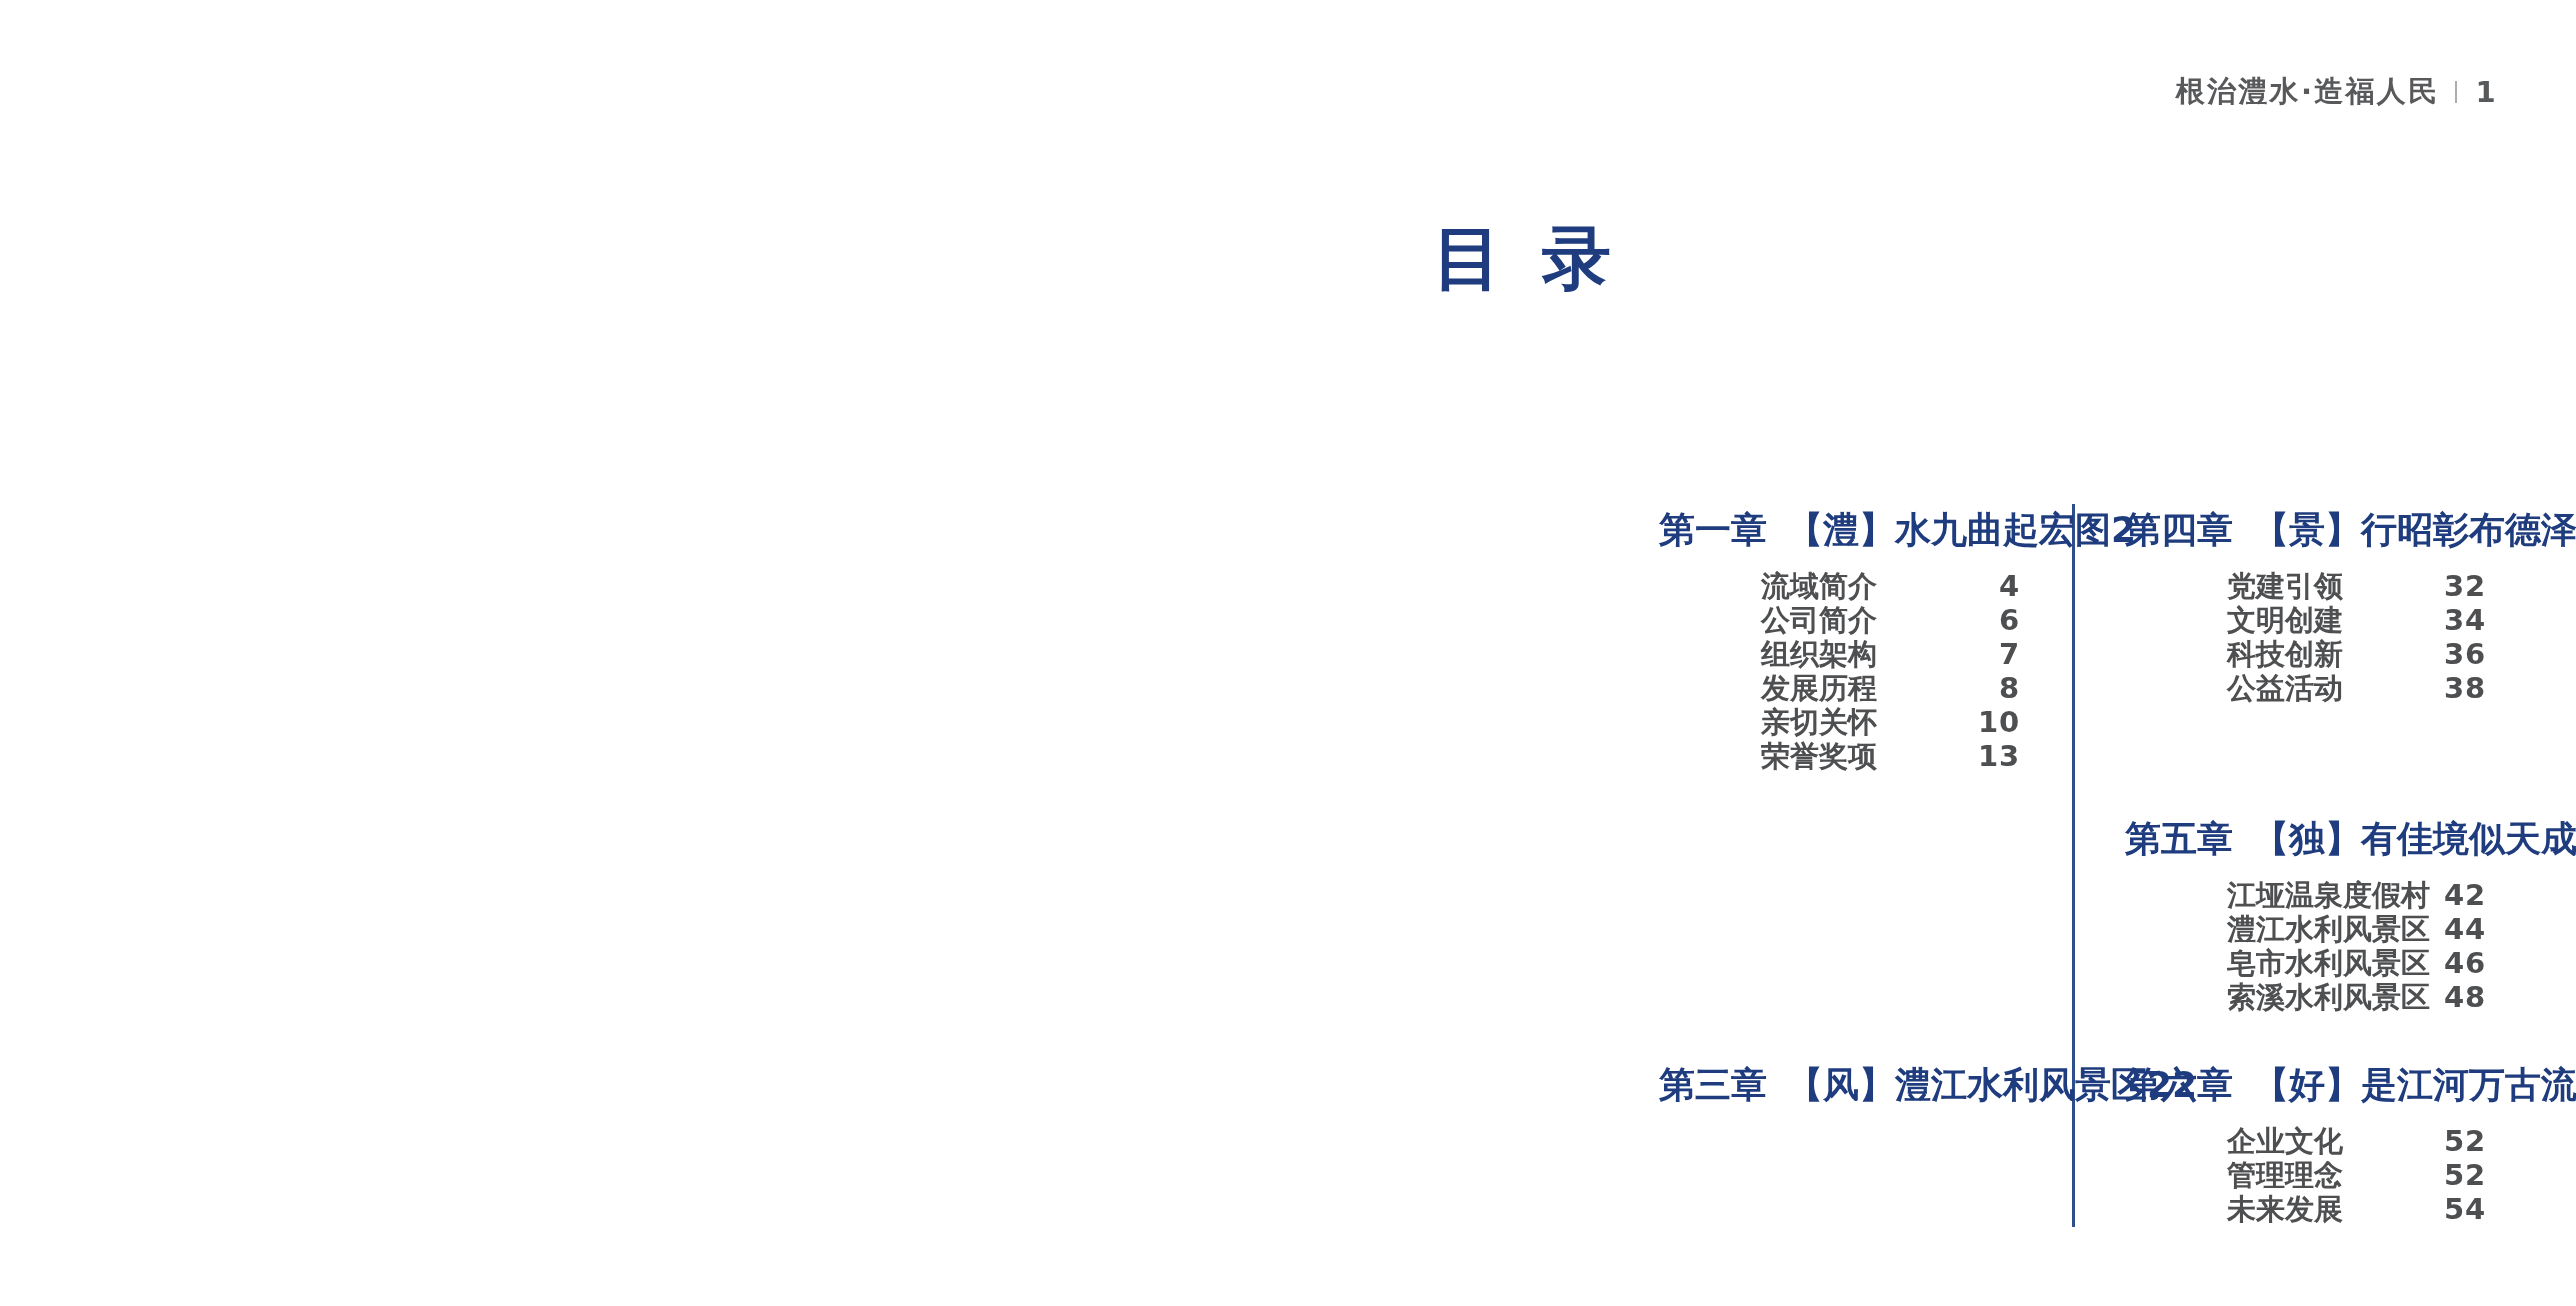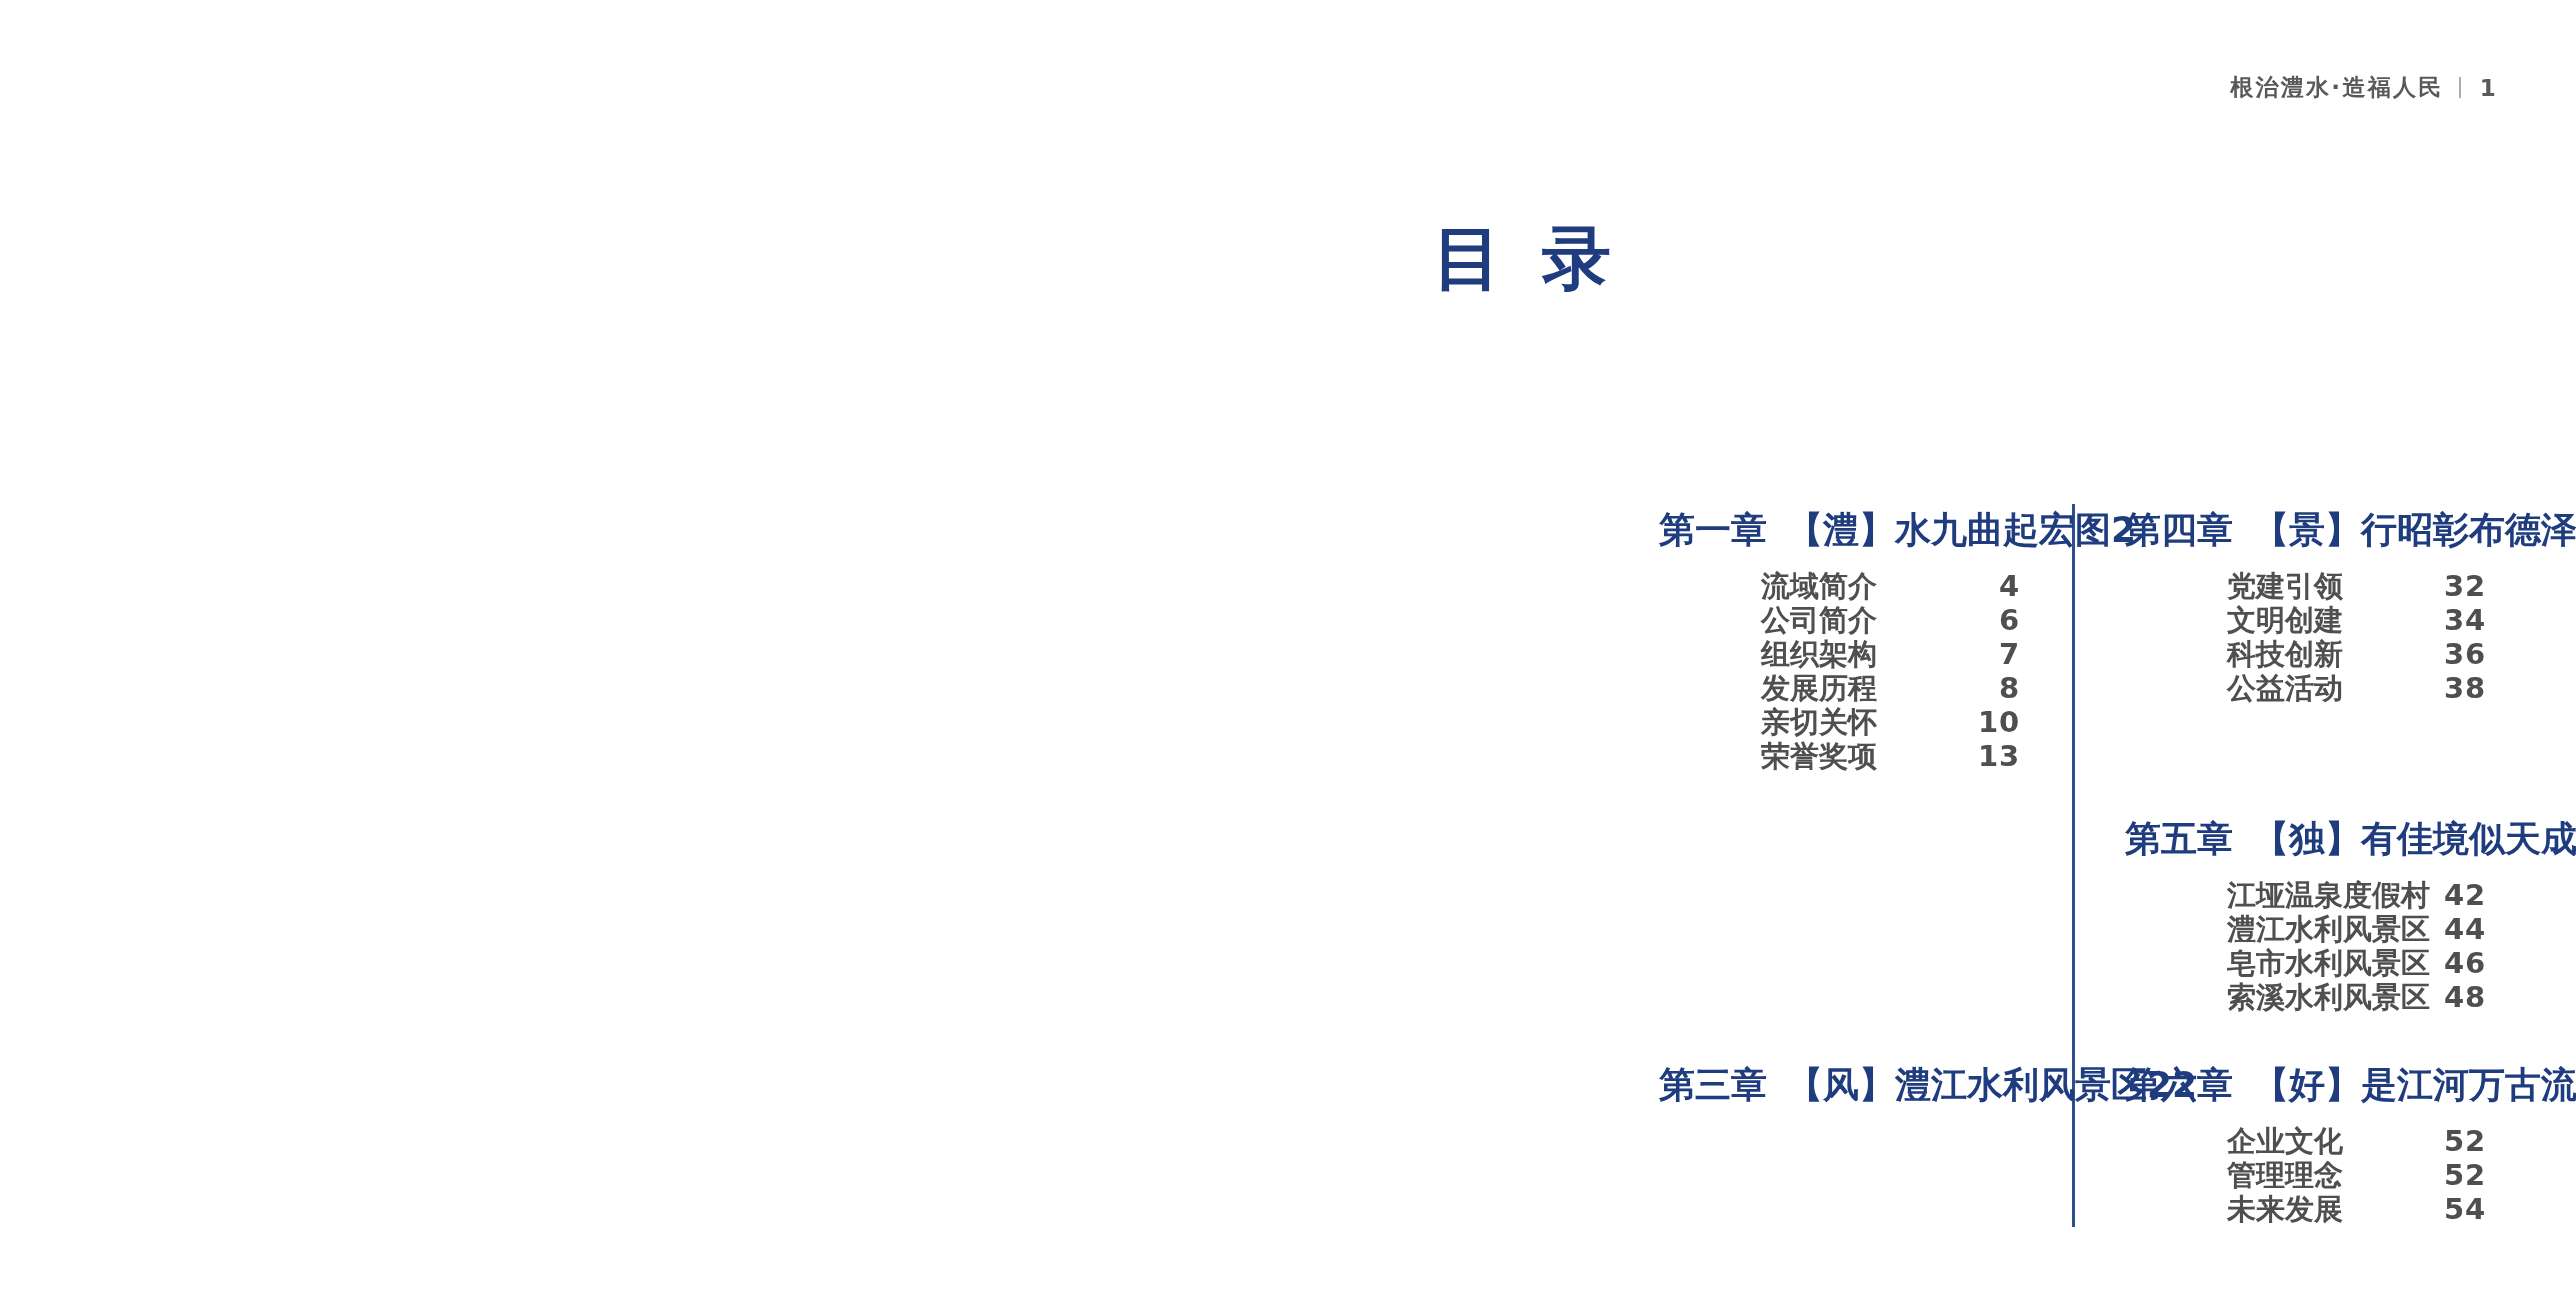--- a/index.html
+++ b/index.html
@@ -15,21 +15,21 @@
     background:#ffffff;
     font-family:"DejaVu Sans", sans-serif;
     position:relative;
     overflow:hidden;
   }
 
   
   .page-header{
     position:absolute; top:72px; left:0; width:2498px;
     display:flex; justify-content:flex-end; align-items:center;
-    font-size:23px; font-weight:700; letter-spacing:2.3px;
+    font-size:29px; font-weight:700; letter-spacing:2.3px;
     color:var(--header-text);
   }
   .header-bar{
     width:2.3px; height:21.5px; background:#aaacae;
     margin:0 18.4px 0 15.4px;
   }
 
   
   .doc-title{
     position:absolute; left:1433px; top:178px;

